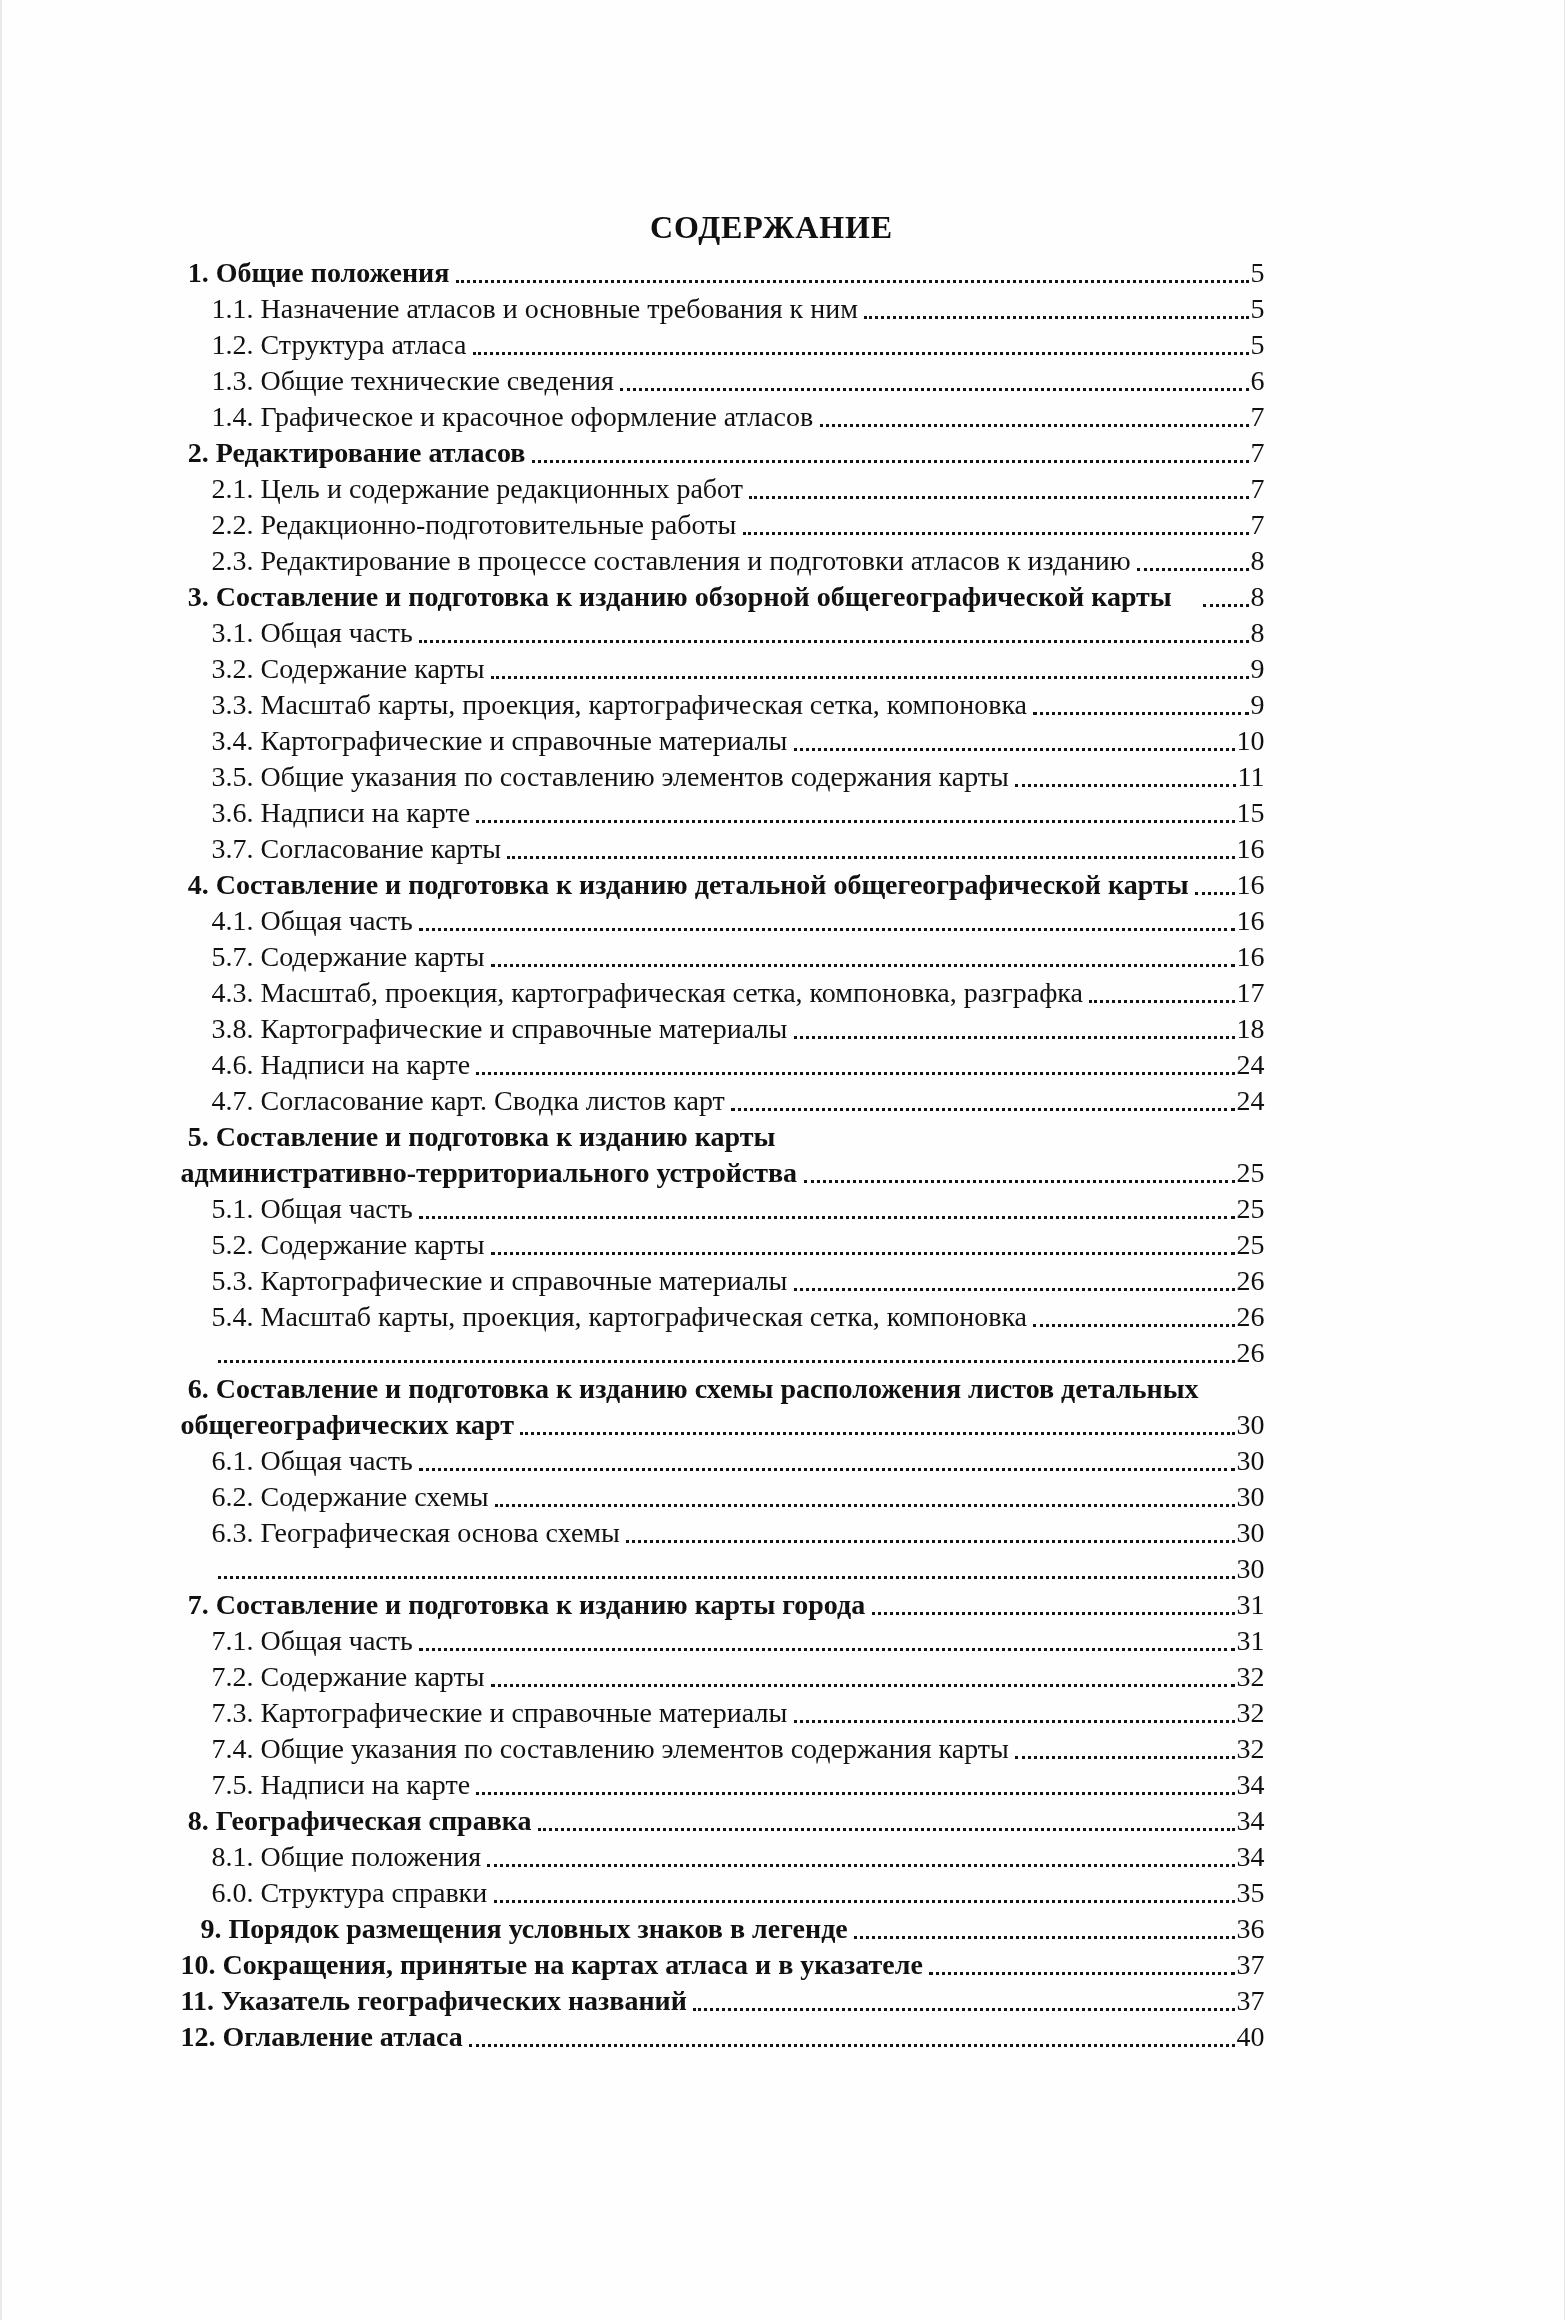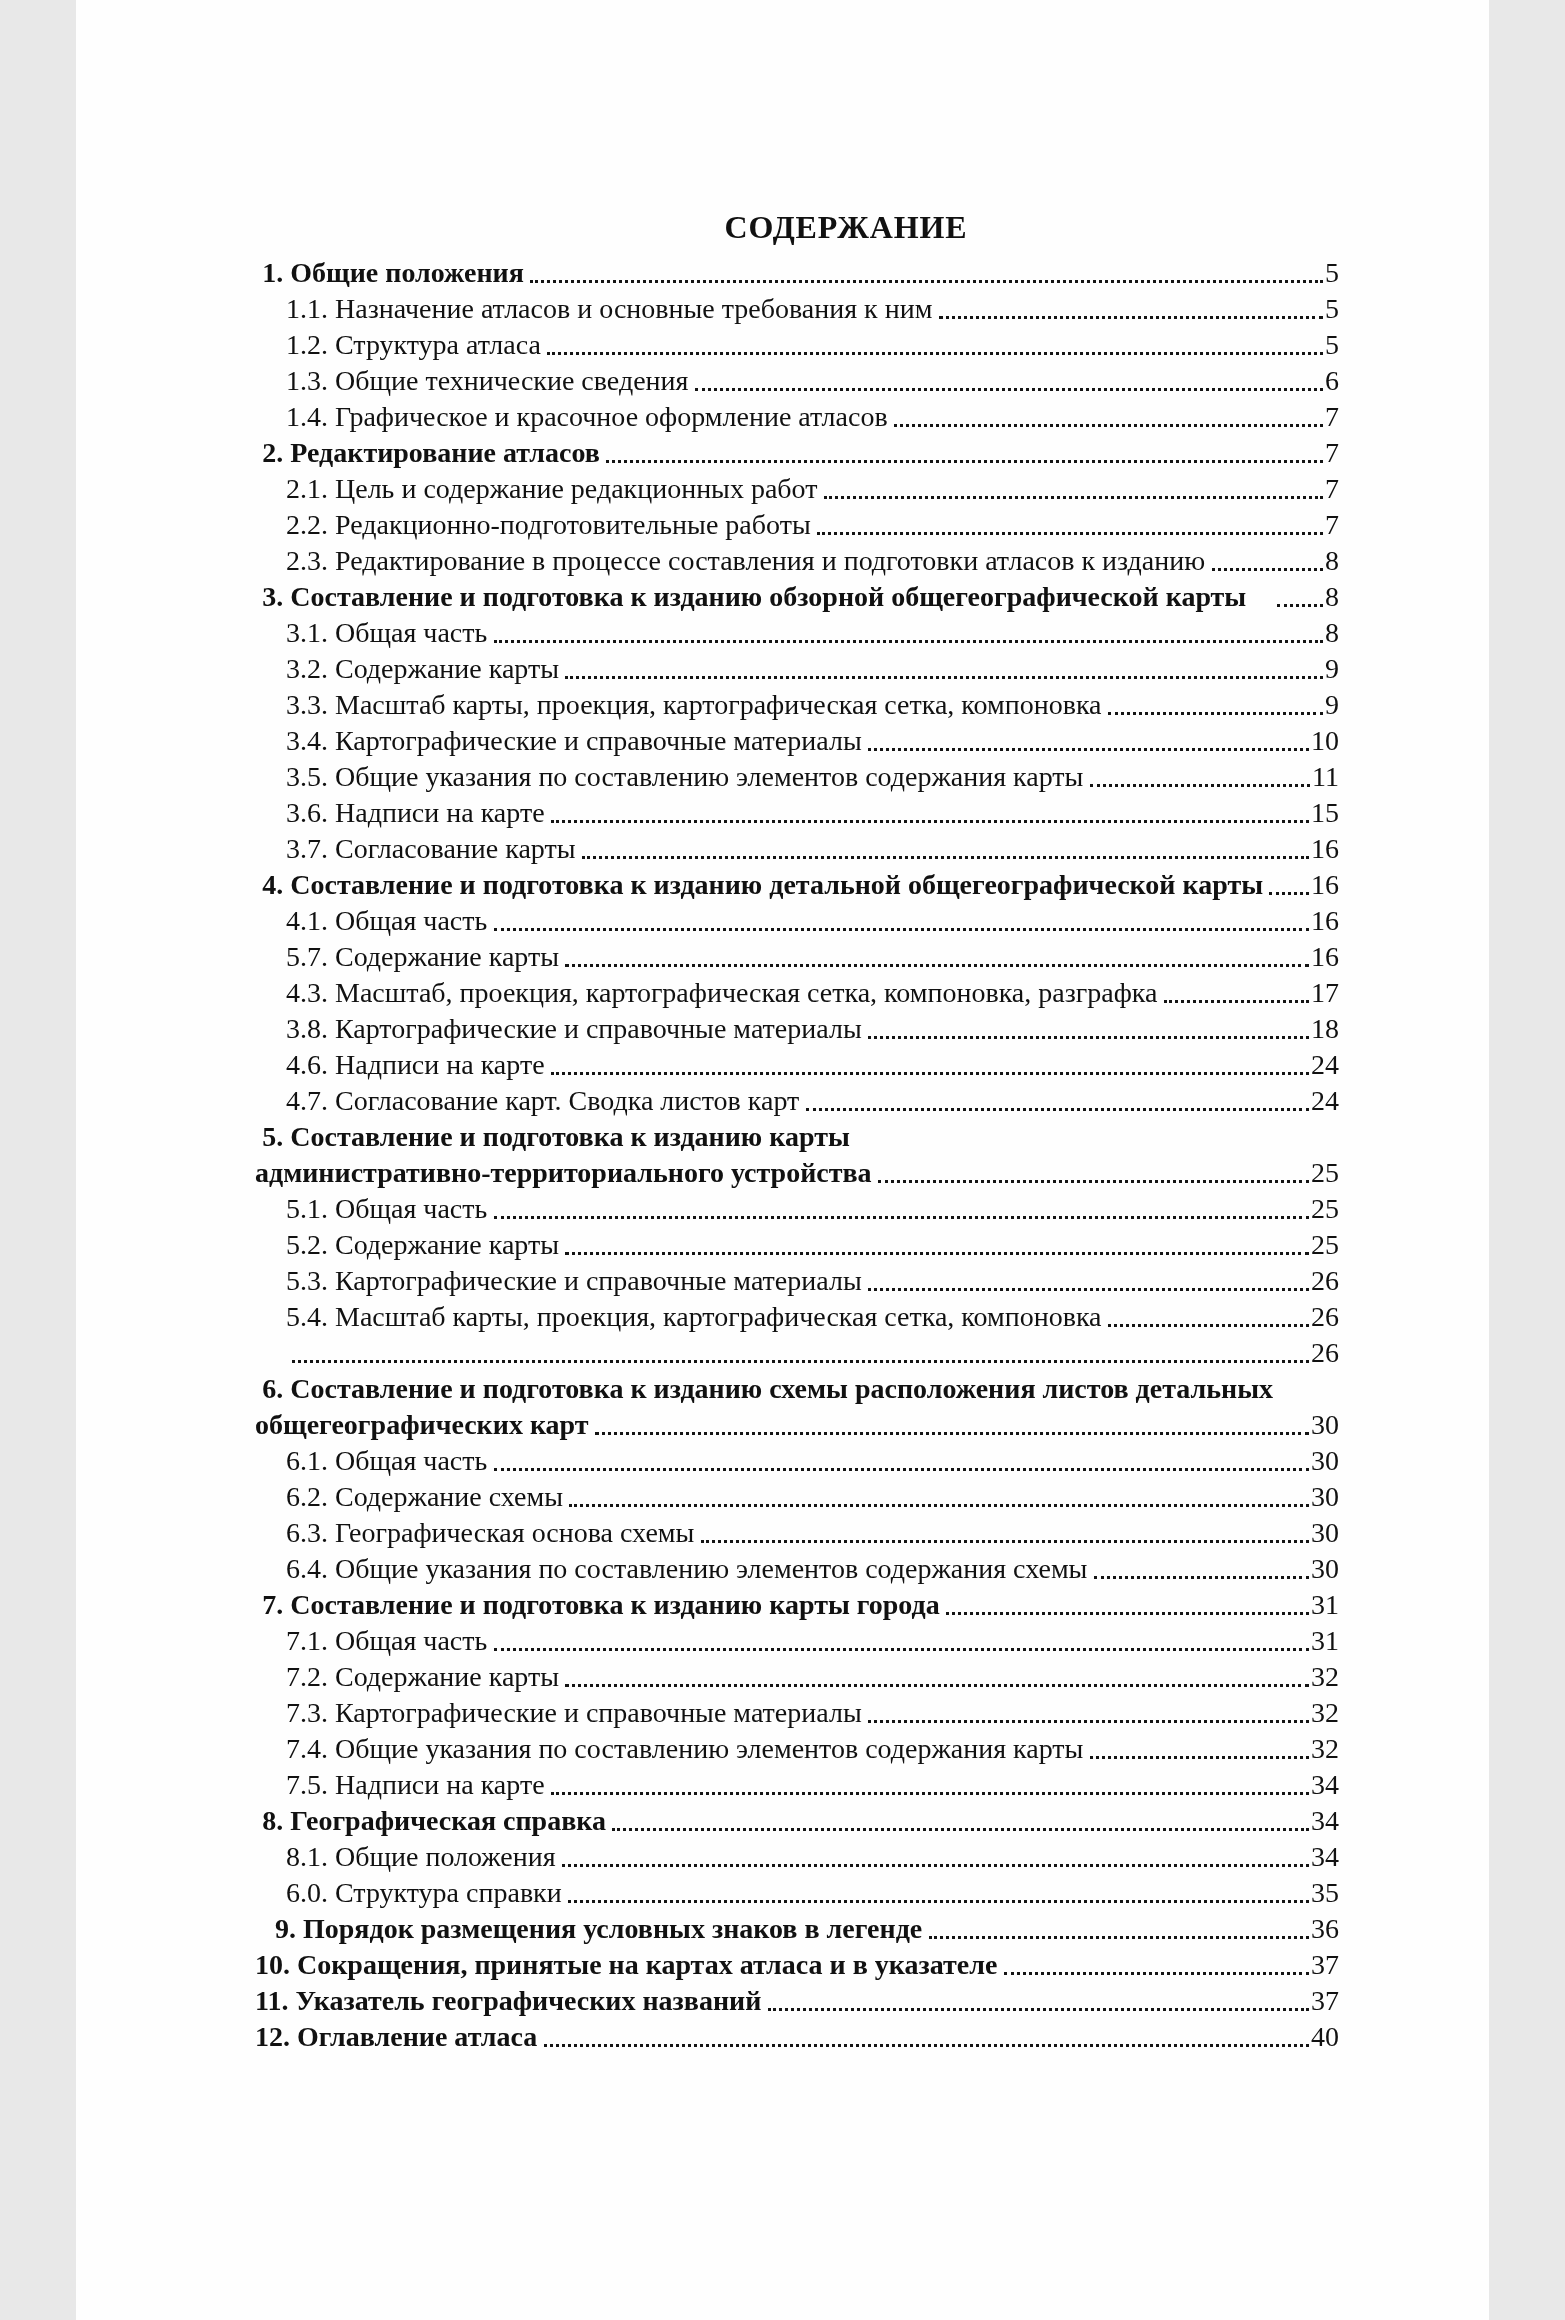--- a/index.html
+++ b/index.html
@@ -1,18 +1,18 @@
 <!DOCTYPE html>
 <html lang="ru" style="font-size:14.6px"><head>
 <meta charset="utf-8">
 <style>
   html,body{margin:0;padding:0;background:#e8e8e8;}
   .page{
     position:relative;
-    width:1413px;height:2321px;
+    width:1562px;height:2321px;
     background:#fefefe;
     margin:0 auto;
     font-family:"Liberation Serif","DejaVu Serif",serif;
     color:#111;
     overflow:hidden;
   }
   .toc{
     position:absolute;
     left:179px;top:207px;
     width:1084px;
@@ -227,21 +227,20 @@
     <span class="label">6.2. Содержание схемы</span>
     <span class="leader"></span>
     <span class="pagenum">30</span>
   </div>
         <div class="row lvl-sub">
     <span class="label">6.3. Географическая основа схемы</span>
     <span class="leader"></span>
     <span class="pagenum">30</span>
   </div>
         <div class="row lvl-sub">
-    <span class="label">6.4. Общие указания по составлению элементов содержания схемы</span>
     <span class="leader"></span>
     <span class="pagenum">30</span>
   </div>
         <div class="row lvl-section bold">
     <span class="label">7. Составление и подготовка к изданию карты города</span>
     <span class="leader"></span>
     <span class="pagenum">31</span>
   </div>
         <div class="row lvl-sub">
     <span class="label">7.1. Общая часть</span>

